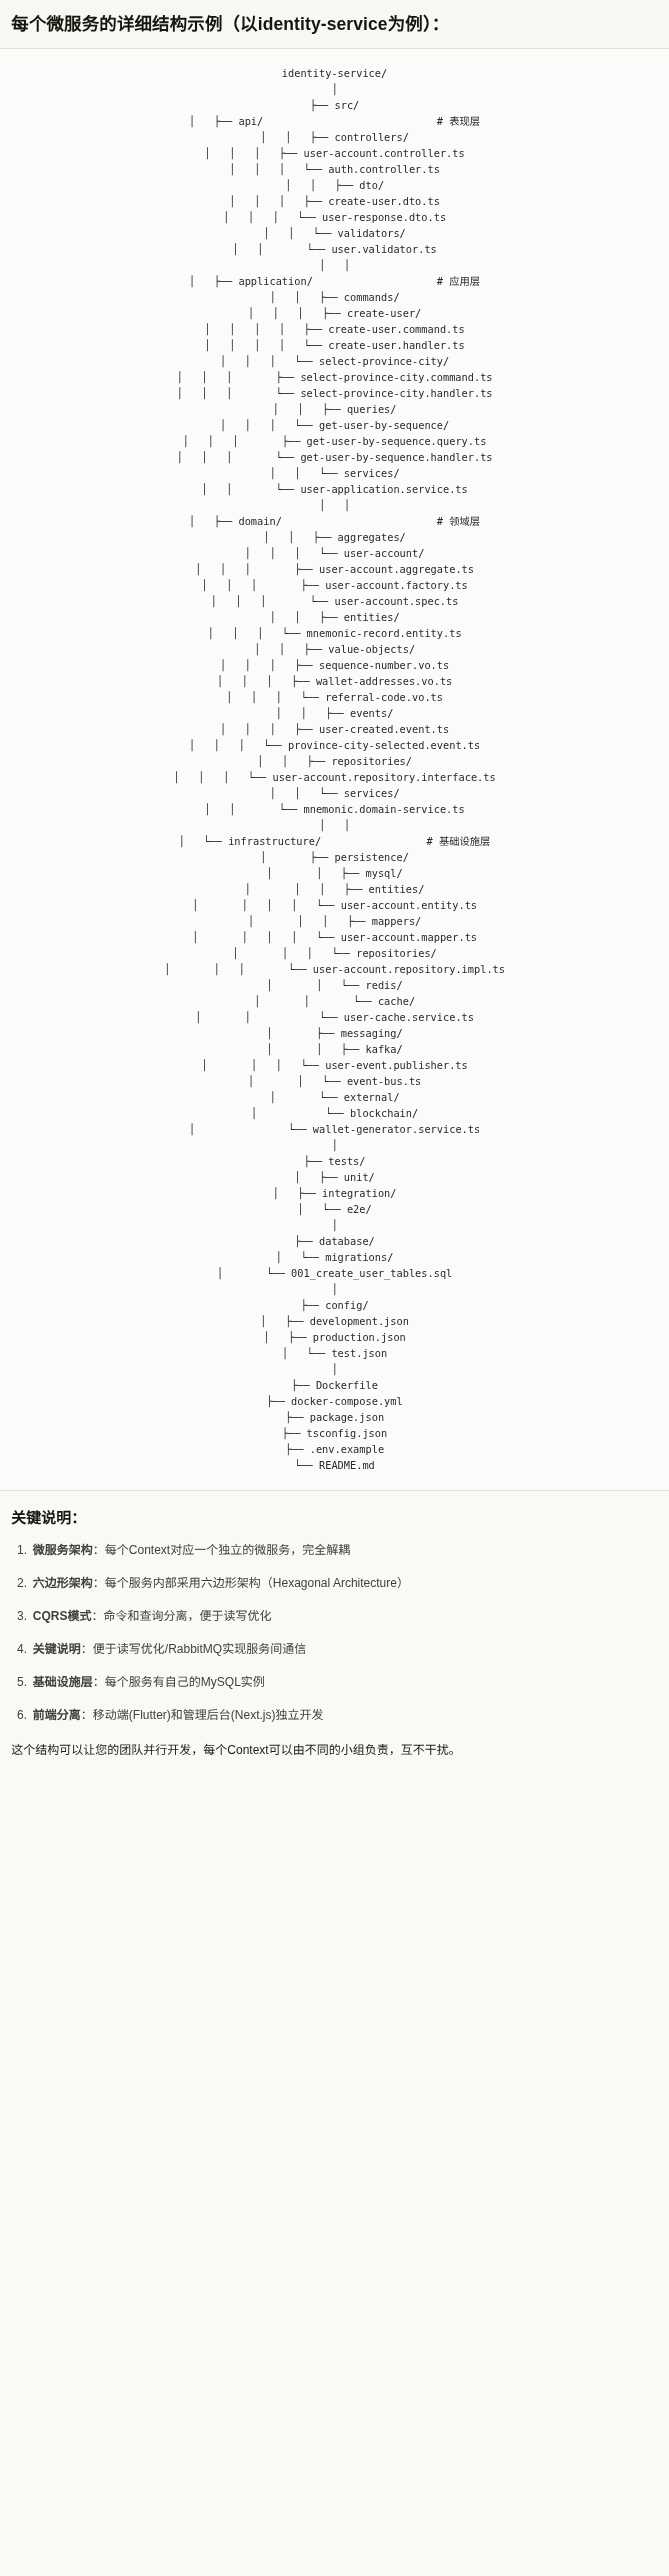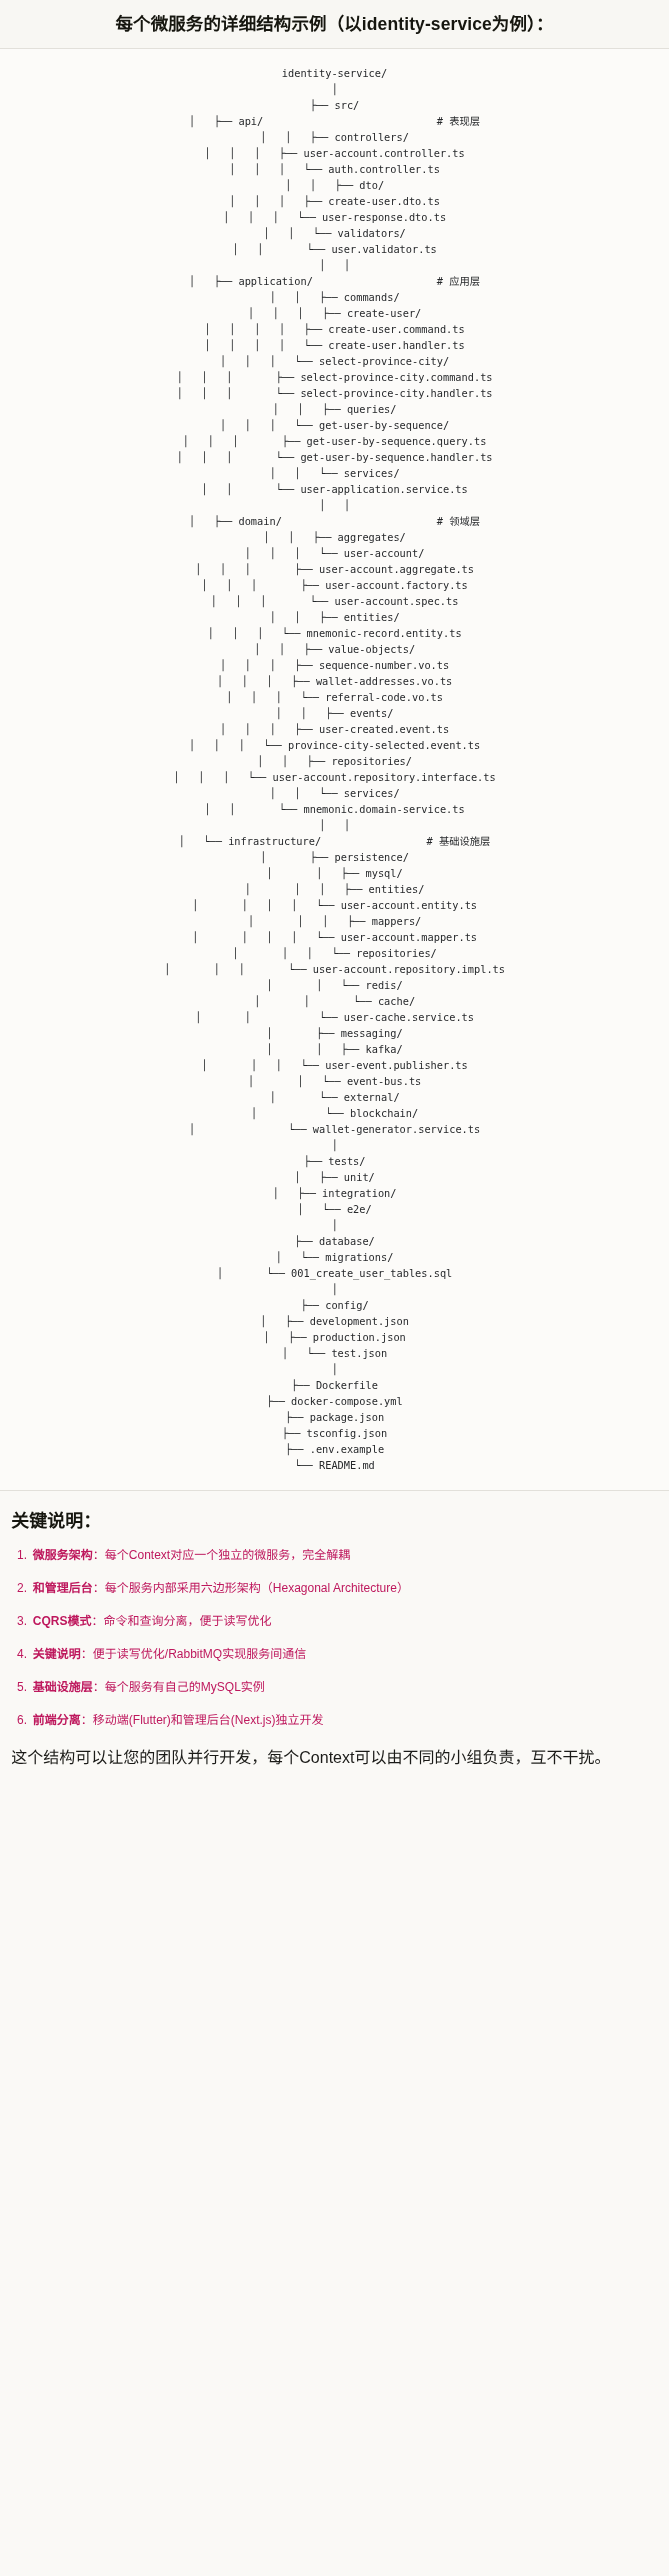--- a/index.html
+++ b/index.html
@@ -27,21 +27,20 @@
     border-bottom: 0.6px solid #e2e0da;
   }
   .doc-title {
     margin: 0;
     font-size: 17.5px;
     line-height: 1.25;
     font-weight: bold;
     font-family: "Liberation Sans", "DejaVu Sans", sans-serif;
     color: #16160f;
     letter-spacing: 0.1px;
-    text-align: center;
   }
   
   .tree-block {
     background: #fcfbf9;
     padding: 16.3px 11.3px 16.3px 11.3px;
     border-bottom: 0.6px solid #e2e0da;
     text-align: center;
   }
   pre.tree {
     margin: 0;
@@ -53,52 +52,52 @@
     tab-size: 4;
     letter-spacing: 0px;
   }
   
   .notes-block {
     padding: 15px 11.3px 16.3px 11.3px;
     background: #faf9f6;
   }
   .notes-heading {
     margin: 0 0 13.8px 0;
-    font-size: 18px;
+    font-size: 15px;
     font-weight: bold;
     color: #16160f;
     font-family: "Liberation Sans", "DejaVu Sans", sans-serif;
   }
   ol.notes-list {
     margin: 0 0 12.5px 0;
     padding: 0 0 0 19px;
     list-style: decimal;
     font-size: 12px;
     line-height: 1.5;
-    color: #be185d;
+    color: #404040;
   }
   ol.notes-list > li {
     margin: 0 0 15px 0;
     padding-left: 2.5px;
   }
   ol.notes-list > li:last-child {
     margin-bottom: 9px;
   }
   .note-term {
     font-weight: bold;
   }
   .note-sep {
     font-weight: normal;
   }
   .note-desc {
     font-weight: normal;
   }
   .closing-note {
     margin: 17px 0 0 0;
-    font-size: 16px;
+    font-size: 12px;
     line-height: 1.55;
     color: #1b1b18;
   }
 </style>
 </head>
 <body>
 
 <div class="page">
 
   <div class="title-block">
@@ -197,21 +196,21 @@
   </div>
 
   <div class="notes-block">
     <h2 class="notes-heading">关键说明：</h2>
 
     <ol class="notes-list">
       <li>
         <span class="note-term">微服务架构</span><span class="note-sep">：</span><span class="note-desc">每个Context对应一个独立的微服务，完全解耦</span>
       </li>
       <li>
-        <span class="note-term">和管理后台</span><span class="note-sep">：</span><span class="note-desc">每个服务内部采用六边形架构（Hexagonal Architecture）</span>
+        <span class="note-term">六边形架构</span><span class="note-sep">：</span><span class="note-desc">每个服务内部采用六边形架构（Hexagonal Architecture）</span>
       </li>
       <li>
         <span class="note-term">CQRS模式</span><span class="note-sep">：</span><span class="note-desc">命令和查询分离，便于读写优化</span>
       </li>
       <li>
         <span class="note-term">关键说明</span><span class="note-sep">：</span><span class="note-desc">便于读写优化/RabbitMQ实现服务间通信</span>
       </li>
       <li>
         <span class="note-term">基础设施层</span><span class="note-sep">：</span><span class="note-desc">每个服务有自己的MySQL实例</span>
       </li>

